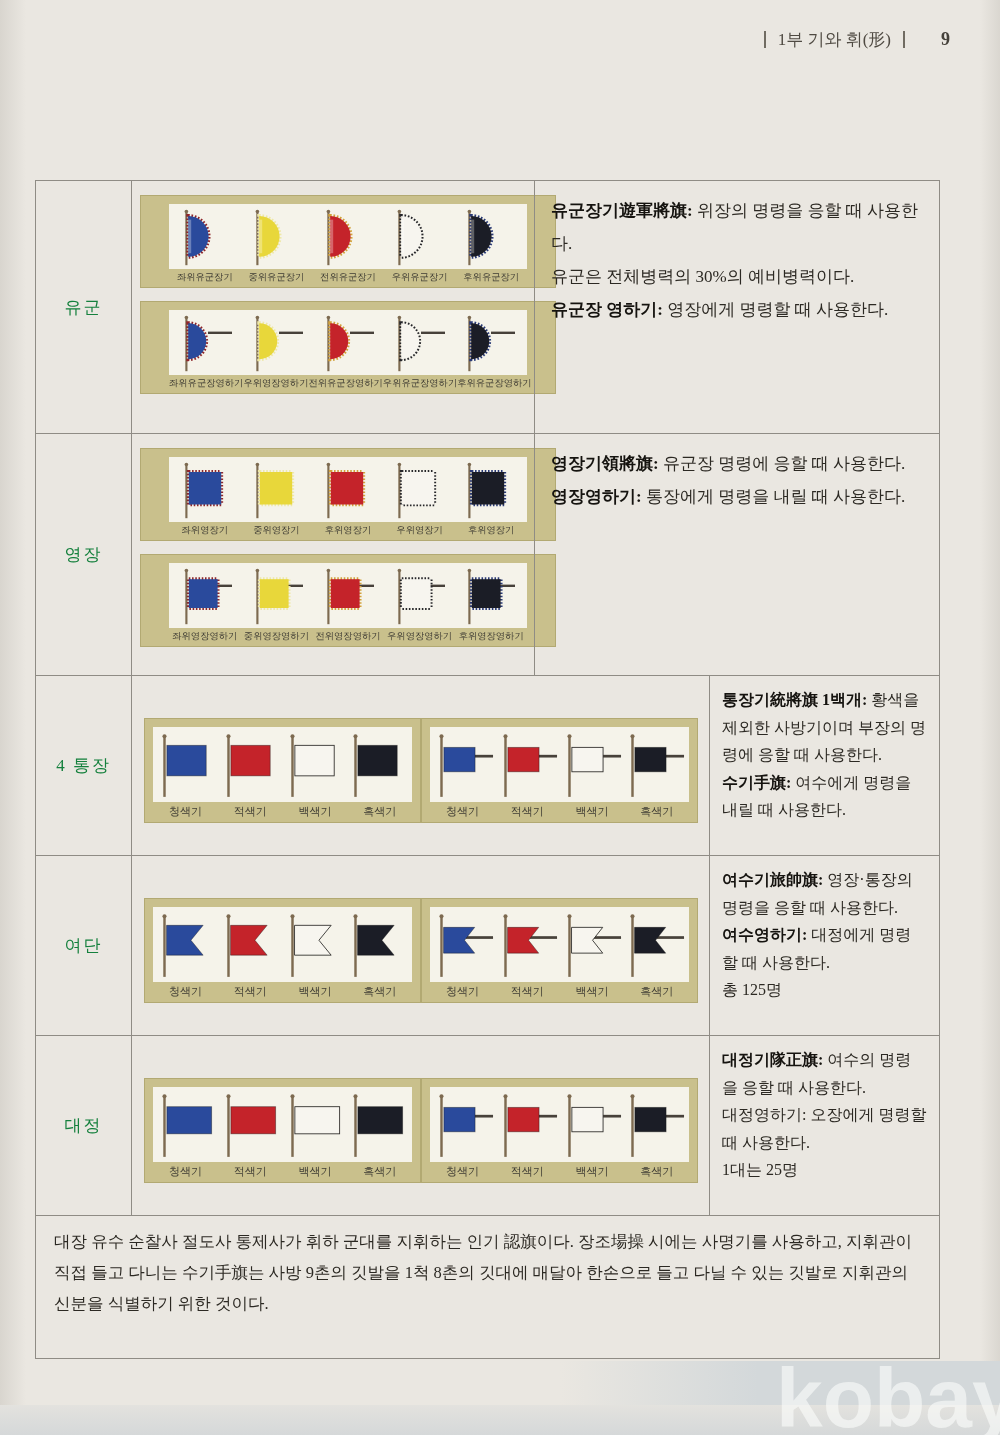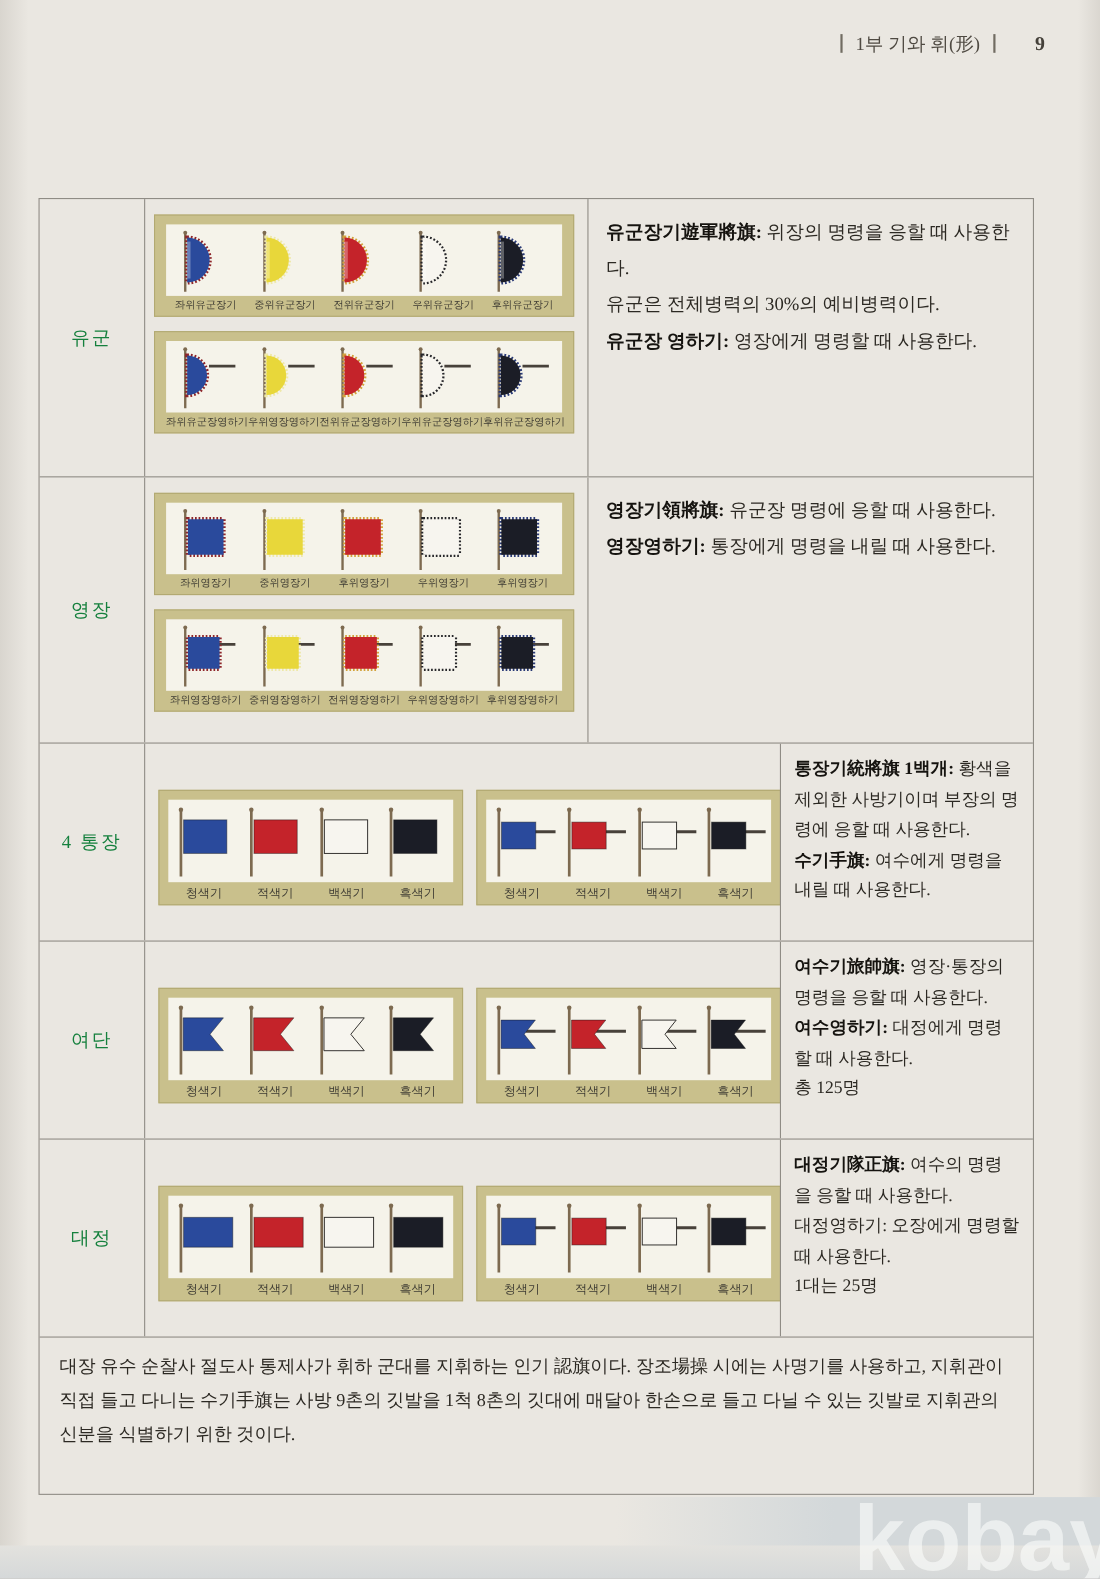--- a/index.html
+++ b/index.html
@@ -22,30 +22,30 @@
   .doc-table .row:nth-child(2){height:242px;}
   .doc-table .row:nth-child(3){height:180px;}
   .doc-table .row:nth-child(4){height:180px;}
   .doc-table .row:nth-child(5){height:180px;}
   .doc-table .row:nth-child(6){height:143px;}
 
   .cell-label{flex:0 0 95px;border-right:1px solid #8f8c85;display:flex;align-items:center;
         justify-content:center;font-size:17px;color:#15803d;letter-spacing:2px;white-space:nowrap;}
   .cell-flags{flex:1;min-width:0;box-sizing:border-box;}
   .kind-a .cell-flags{display:flex;flex-direction:column;gap:13px;padding:14px 8px 6px 8px;}
-  .kind-b .cell-flags{display:flex;flex-direction:row;gap:12px;align-items:flex-start;
+  .kind-b .cell-flags{display:flex;flex-direction:row;gap:0;align-items:flex-start;
         padding:42px 6px 6px 12px;}
   .cell-text{border-left:1px solid #8f8c85;box-sizing:border-box;color:#2c2923;}
   .kind-a .cell-text{flex:0 0 405px;padding:13px 16px;font-size:17px;line-height:33px;}
   .kind-b .cell-text{flex:0 0 230px;padding:10px 12px;font-size:16px;line-height:27.5px;word-break:break-all;}
   .kind-c .cell-text{flex:1;border-left:none;padding:10px 18px;font-size:16.5px;line-height:31px;}
   .cell-text p{margin:0;}
   .cell-text b{color:#15130f;}
 
-  .panel{background:#c9c08c;border:1px solid #b2a972;padding:8px 10px 3px;width:382px;
+  .panel{background:#c9c08c;border:1px solid #b2a972;padding:8px 28px 3px;width:416px;
         box-sizing:border-box;}
   .kind-b .panel{width:277px;padding:8px 8px 3px;}
   .panel-inner{background:#f5f3ea;display:flex;justify-content:space-around;align-items:flex-start;
         padding:3px 2px 0 2px;}
   .kind-a .panel-inner{height:62px;}
   .kind-b .panel-inner{height:72px;}
   .flag{flex:1;min-width:0;display:flex;justify-content:center;}
   .kind-a .flag svg{height:60px;}
   .kind-b .flag svg{height:70px;}
   .panel-labels{display:flex;margin-top:2px;}

